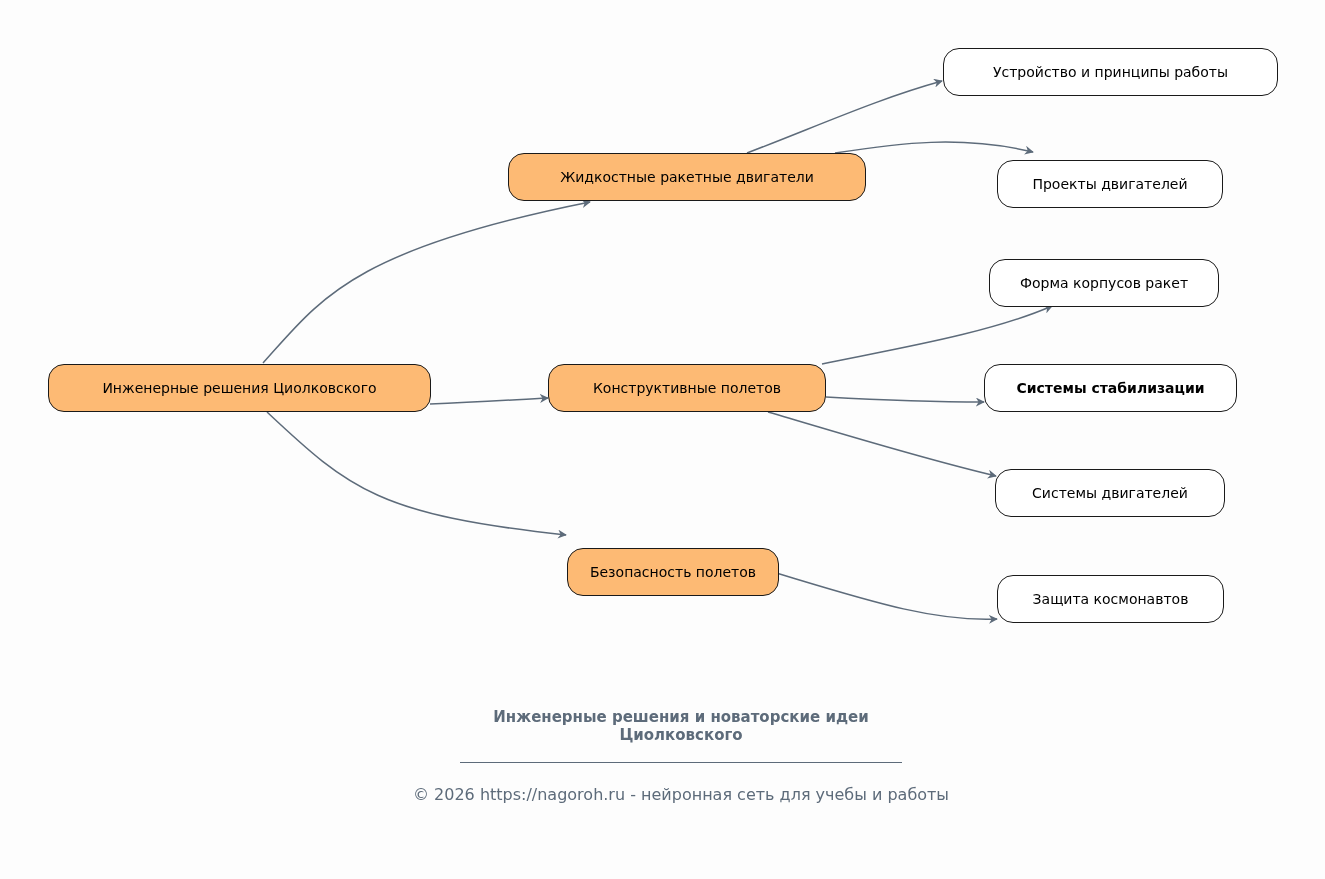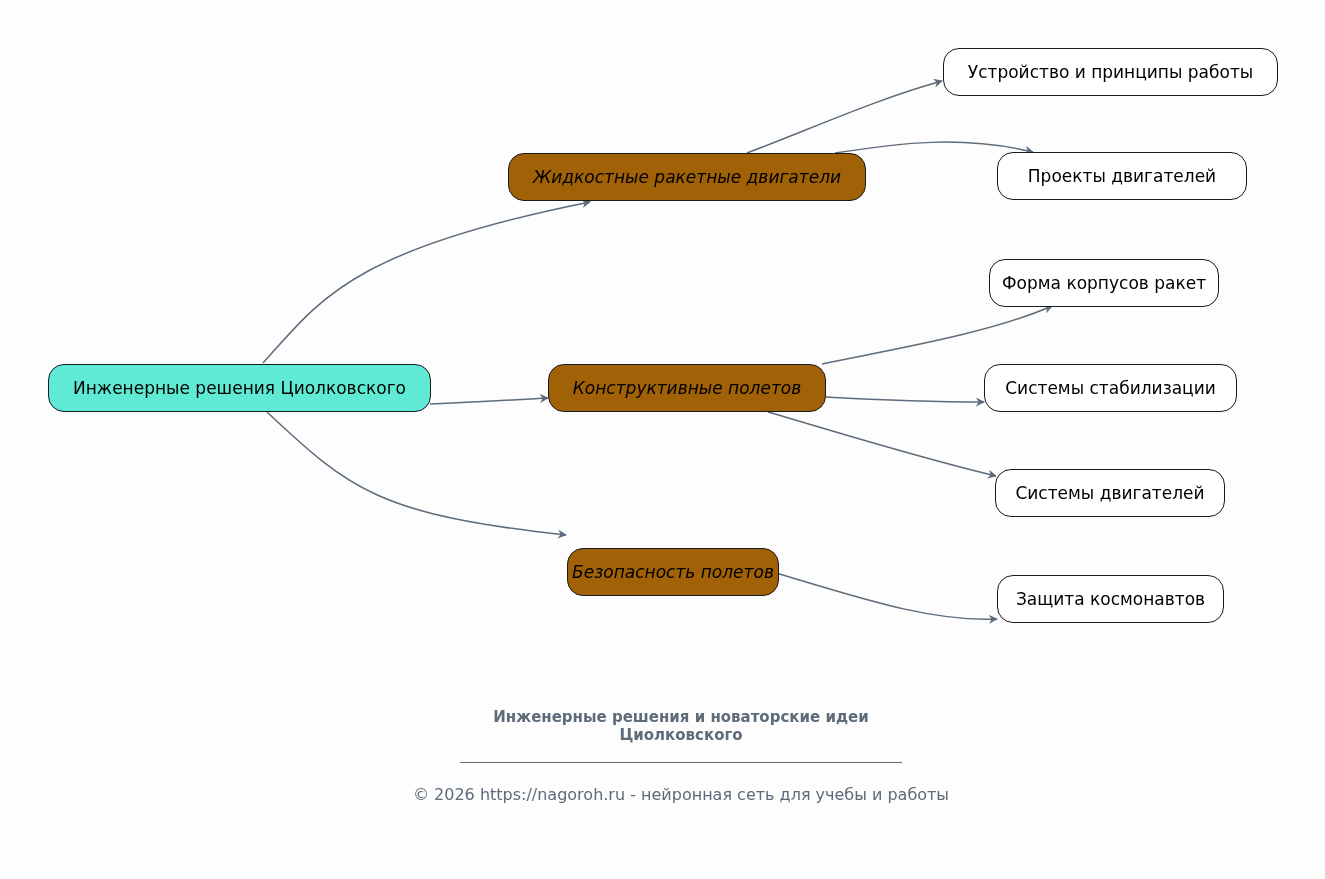--- a/index.html
+++ b/index.html
@@ -5,24 +5,24 @@
   html, body { margin: 0; padding: 0; }
   body {
     width: 1325px; height: 879px; background: #fdfdfd; position: relative; overflow: hidden;
     font-family: "DejaVu Sans", sans-serif;
   }
   svg#edges { position: absolute; left: 0; top: 0; }
   .node {
     position: absolute; box-sizing: border-box; height: 48px;
     border: 1.3px solid #1a1a1a; border-radius: 16px;
     display: flex; align-items: center; justify-content: center;
-    font-size: 17px; color: #000; white-space: nowrap; padding: 0 10px;
+    font-size: 14px; color: #000; white-space: nowrap; padding: 0 10px;
   }
-  .root { background: #5eead4; }
-  .branch { background: #a16207; font-style: italic; }
+  .root { background: #fdba74; }
+  .branch { background: #fdba74; }
   .leaf { background: #ffffff; }
   .footer-title {
     position: absolute; left: 0; width: 1362px; top: 708px; text-align: center;
     font-size: 15px; font-weight: bold; color: #5d6b7a; line-height: 18px;
   }
   .footer-line {
     position: absolute; left: 460px; width: 442px; top: 762px; height: 0;
     border-top: 1px solid #5d6b7a;
   }
   .footer-copy {
@@ -60,27 +60,27 @@
 <div class="node branch" style="left:548px; top:364px; width:278px;">
   <span>Конструктивные полетов</span>
 </div>
 <div class="node branch" style="left:567px; top:548px; width:212px;">
   <span>Безопасность полетов</span>
 </div>
 
 <div class="node leaf" style="left:943px; top:48px; width:335px;">
   <span>Устройство и принципы работы</span>
 </div>
-<div class="node leaf" style="left:997px; top:152px; width:250px;align-items:center;">
+<div class="node leaf" style="left:997px; top:160px; width:226px;align-items:center;">
   <span>Проекты двигателей</span>
 </div>
 <div class="node leaf" style="left:989px; top:259px; width:230px;">
   <span>Форма корпусов ракет</span>
 </div>
-<div class="node leaf" style="left:984px; top:364px; width:253px;">
+<div class="node leaf" style="left:984px; top:364px; width:253px;font-weight:bold;">
   <span>Системы стабилизации</span>
 </div>
 <div class="node leaf" style="left:995px; top:469px; width:230px;">
   <span>Системы двигателей</span>
 </div>
 <div class="node leaf" style="left:997px; top:575px; width:227px;text-align:right;">
   <span>Защита космонавтов</span>
 </div>
 
 <div class="footer-title">

